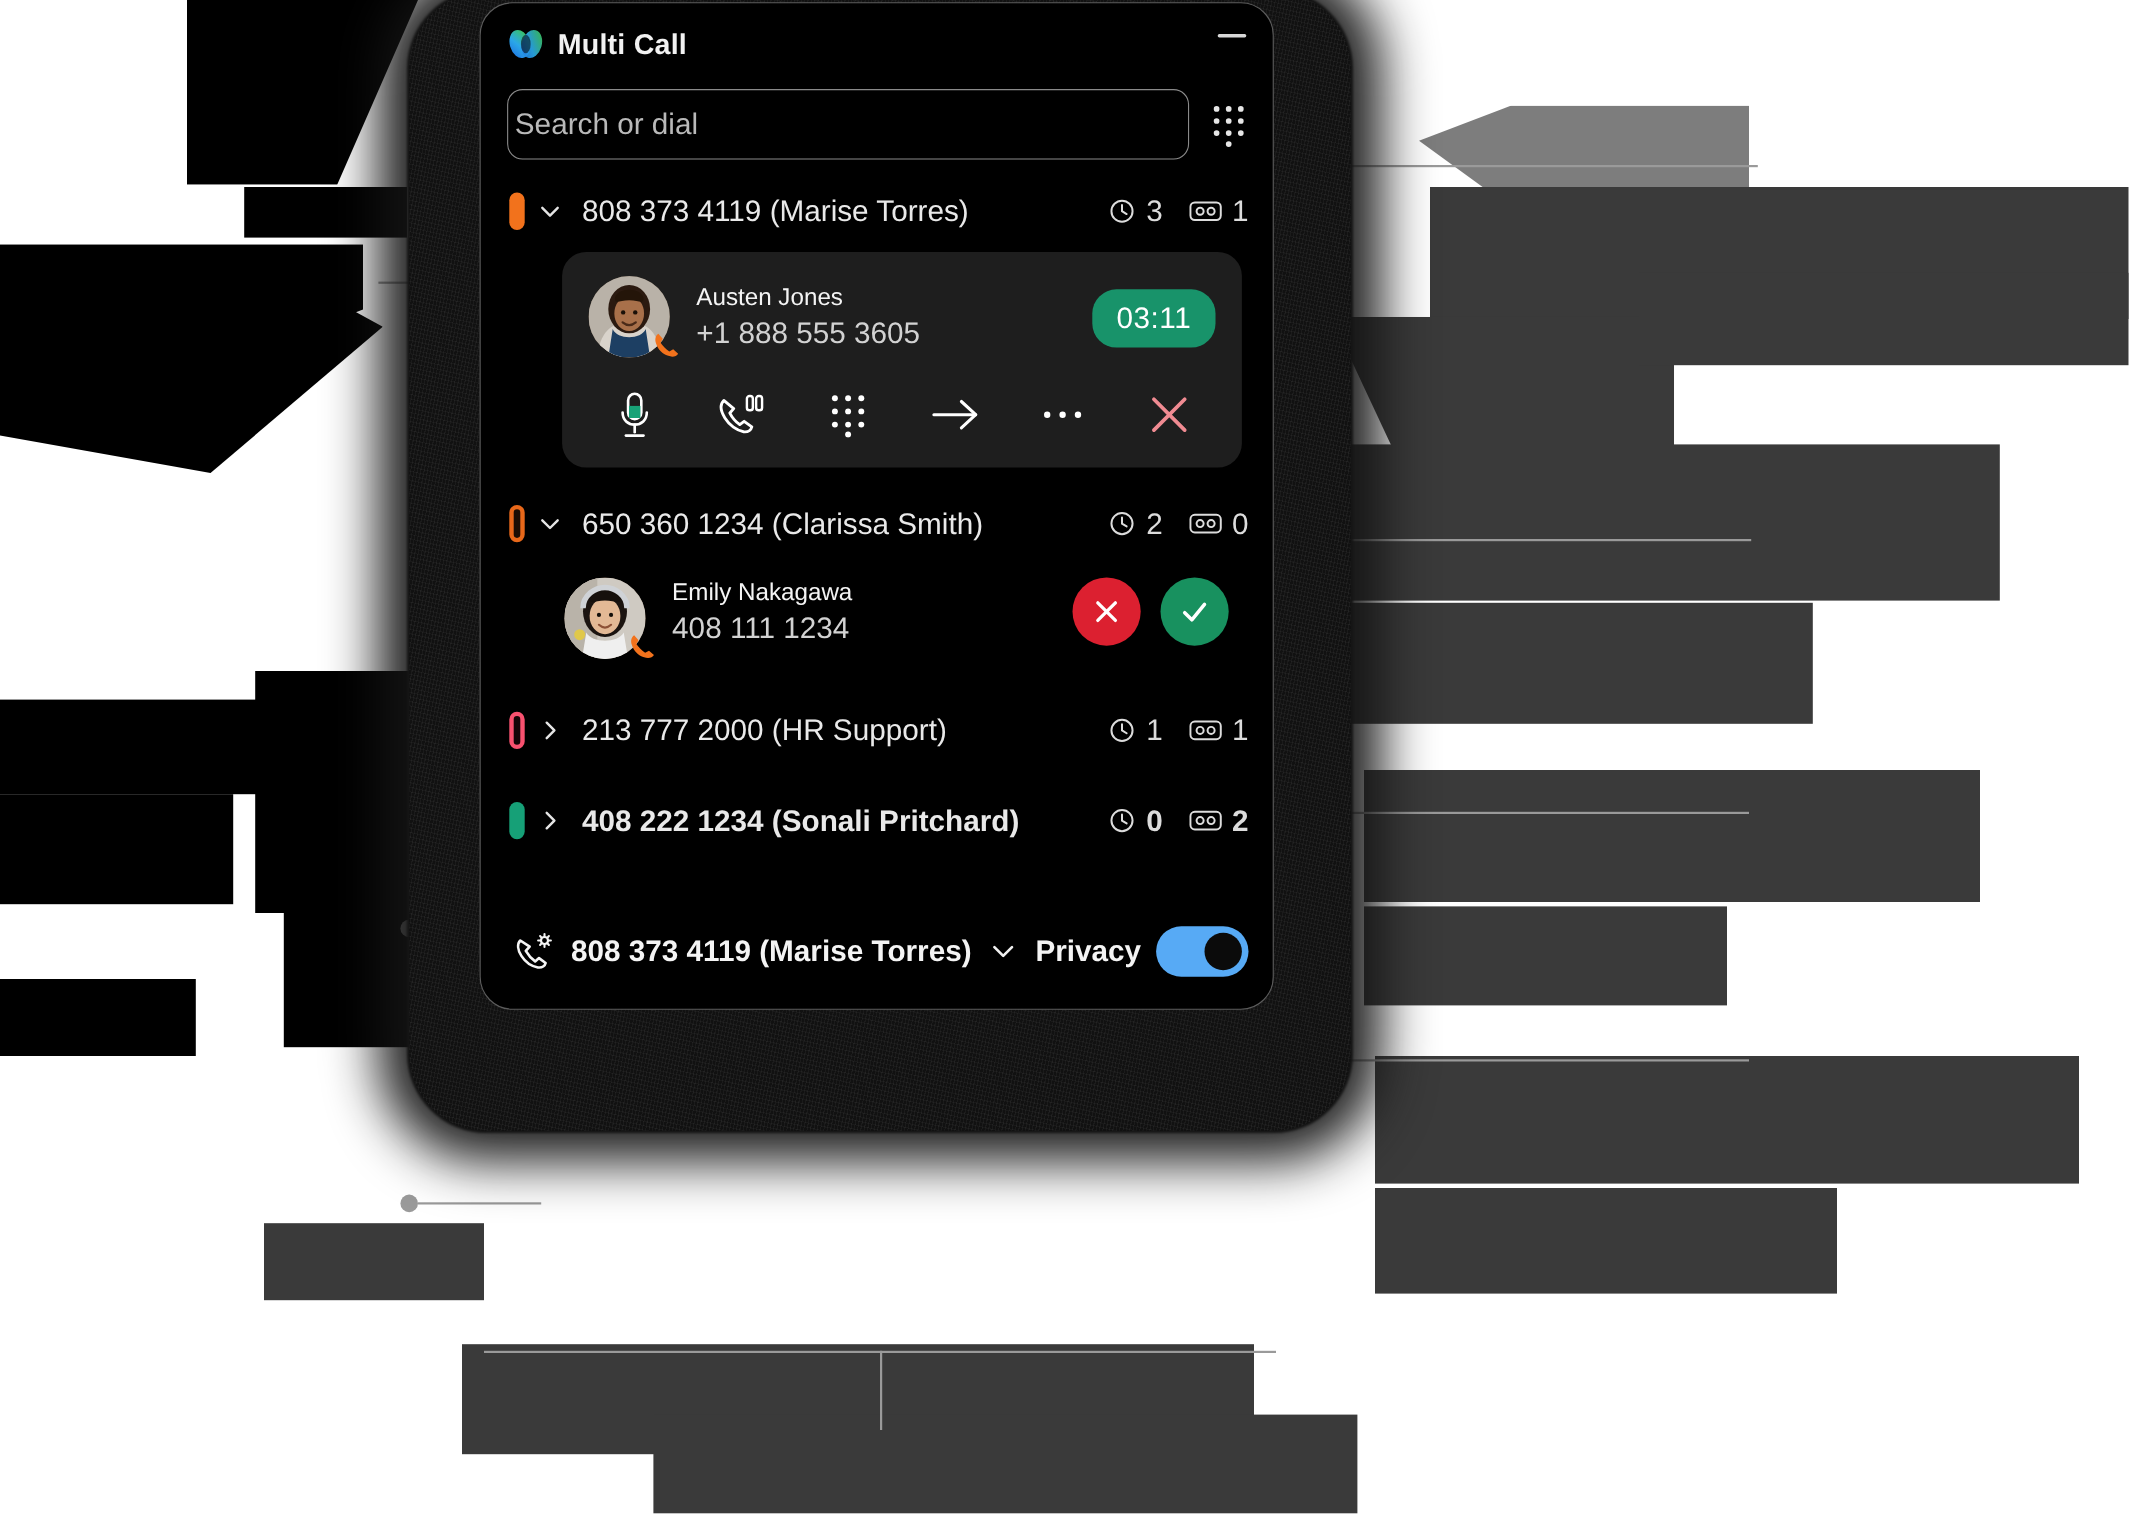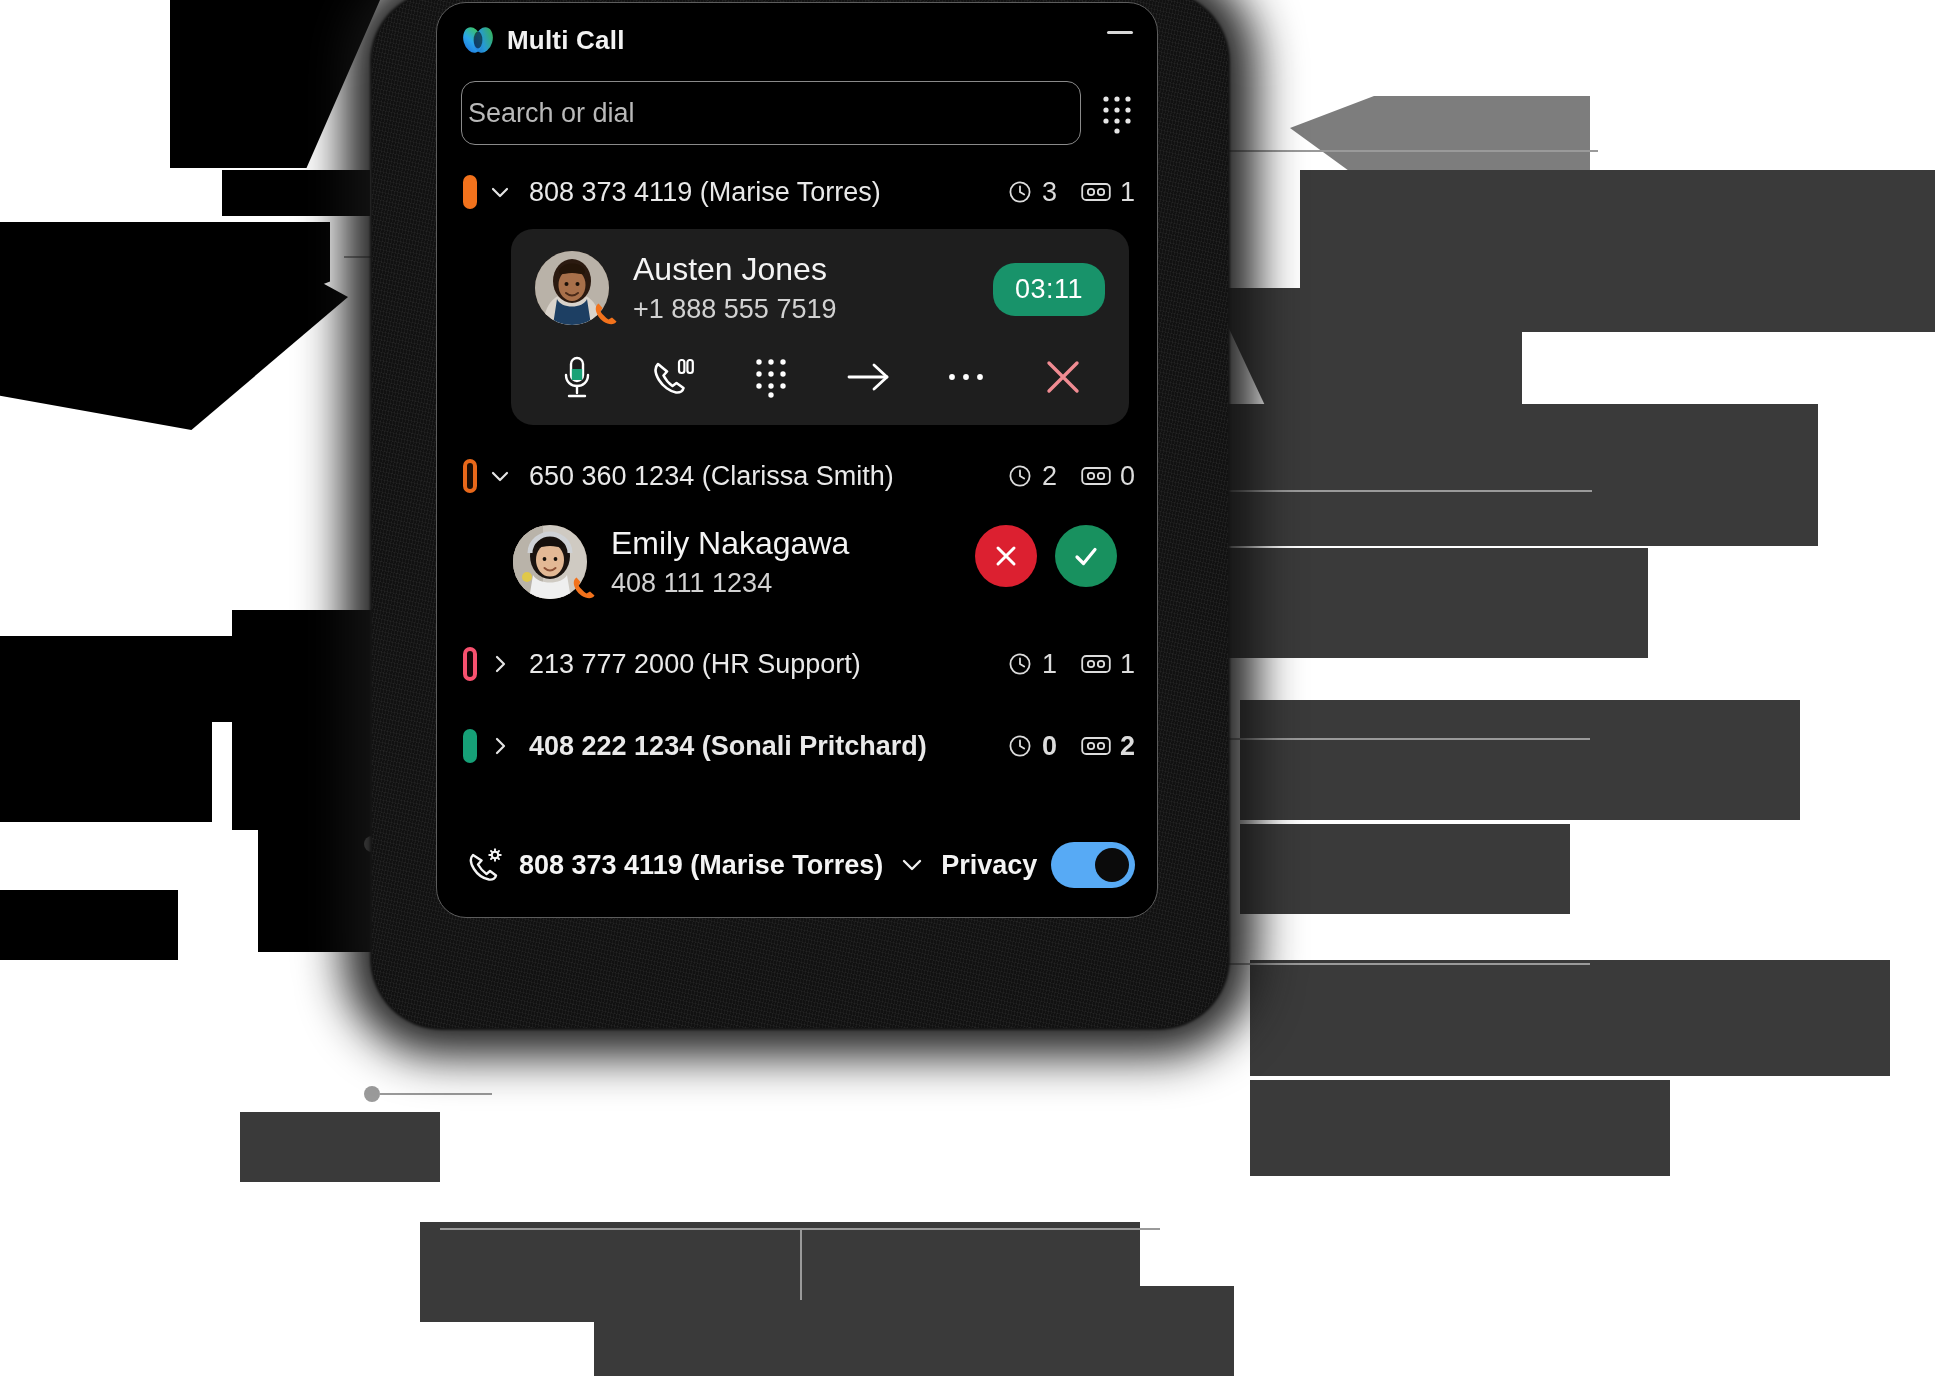--- a/index.html
+++ b/index.html
@@ -81,21 +81,21 @@
   
   .callcard {
     margin:8px 28px 0 74px; background:#1e1e1e; border-radius:22px;
     padding:22px 24px 18px 24px;
   }
   .cardtop { display:flex; align-items:center; }
   .avatar-wrap { position:relative; width:76px; height:76px; flex:0 0 auto; }
   .avatar { width:74px; height:74px; border-radius:50%; overflow:hidden; background:#5c4a3a; }
   .phonebadge { position:absolute; right:-10px; bottom:-2px; width:30px; height:30px; }
   .who { margin-left:22px; min-width:0; }
-  .who .nm { color:#f4f4f4; font-size:32px; line-height:1.18; white-space:nowrap; }
+  .who .nm { color:#f4f4f4; font-size:22px; line-height:1.18; white-space:nowrap; }
   .who .ph { color:#d2d2d2; font-size:27px; line-height:1.24; margin-top:4px; white-space:nowrap; }
   .timer {
     margin-left:auto; background:#18936a; color:#fff; font-size:27px;
     border-radius:22px; padding:11px 22px; letter-spacing:.5px;
   }
   .cardactions { display:flex; align-items:center; justify-content:space-between; padding:24px 14px 4px 14px; }
   .actbtn { width:56px; height:52px; display:flex; align-items:center; justify-content:center; cursor:pointer; }
 
   
   .incoming { margin:10px 28px 0 74px; display:flex; padding:10px 12px 10px 2px; }
@@ -254,21 +254,21 @@
                 <path d="M31 42 Q37 47 43 42" fill="none" stroke="#4a2a18" stroke-width="2" stroke-linecap="round"></path>
                 <path d="M22 48 C26 58 48 58 52 48 L56 74 L18 74 Z" fill="#1d3f63"></path>
               </svg>
             </div>
             <svg class="phonebadge" viewBox="0 0 30 30">
               <path d="M7.5 4.5 C5 6 4 9.5 5.5 13.5 C7.5 19 11 22.5 16.5 24.5 C20.5 26 24 25 25.5 22.5 L21 18.5 L17.5 20.5 C14.8 18.8 11.2 15.2 9.5 12.5 L11.5 9 Z" fill="#f2721c"></path>
             </svg>
           </div>
           <div class="who">
             <div class="nm">Austen Jones</div>
-            <div class="ph">+1 888 555 7519</div>
+            <div class="ph">+1 888 555 3605</div>
           </div>
           <div class="timer">03:11</div>
         </div>
 
         <div class="cardactions">
 
           <div class="actbtn">
             <svg width="38" height="44" viewBox="0 0 38 44">
               <rect x="13" y="3" width="12" height="23" rx="6" fill="none" stroke="#fff" stroke-width="2.4"></rect>
               <rect x="13.8" y="14" width="10.4" height="11" fill="#18a277"></rect>

